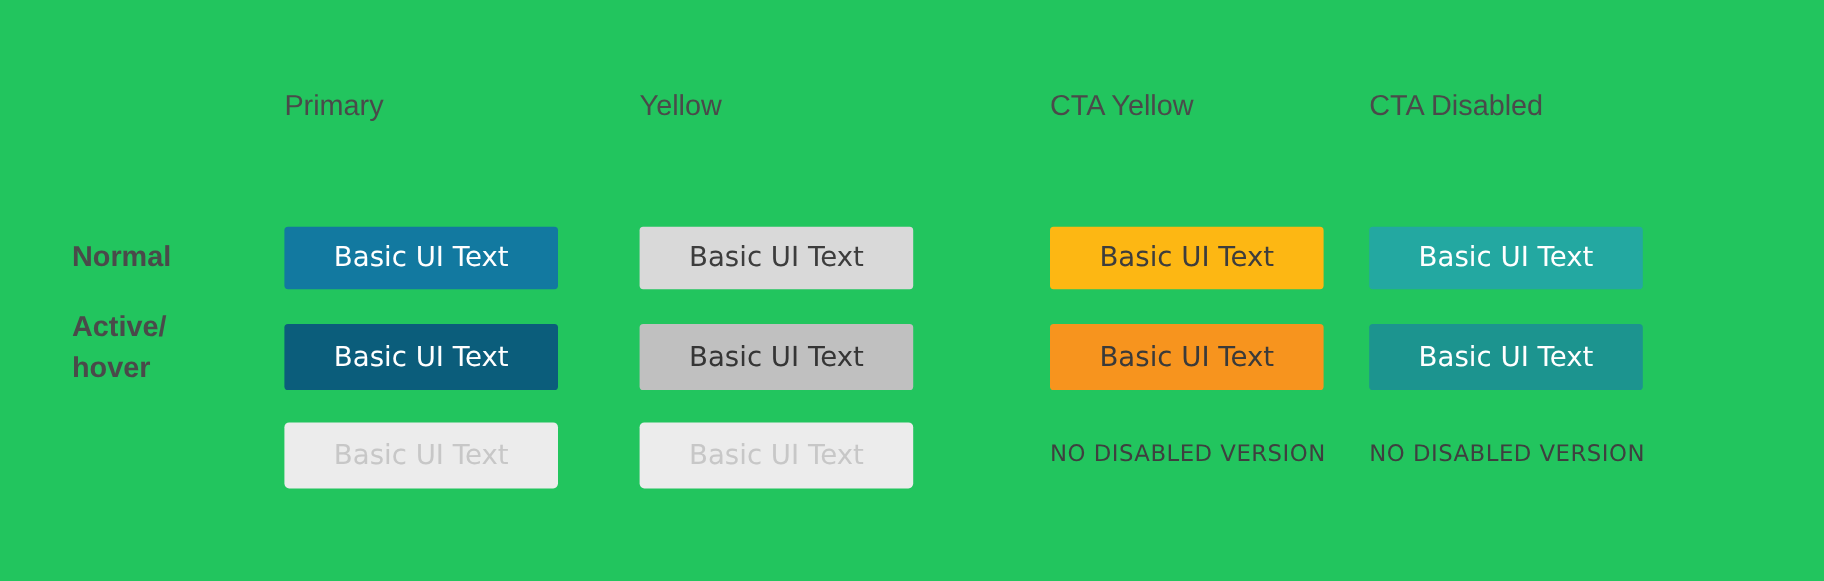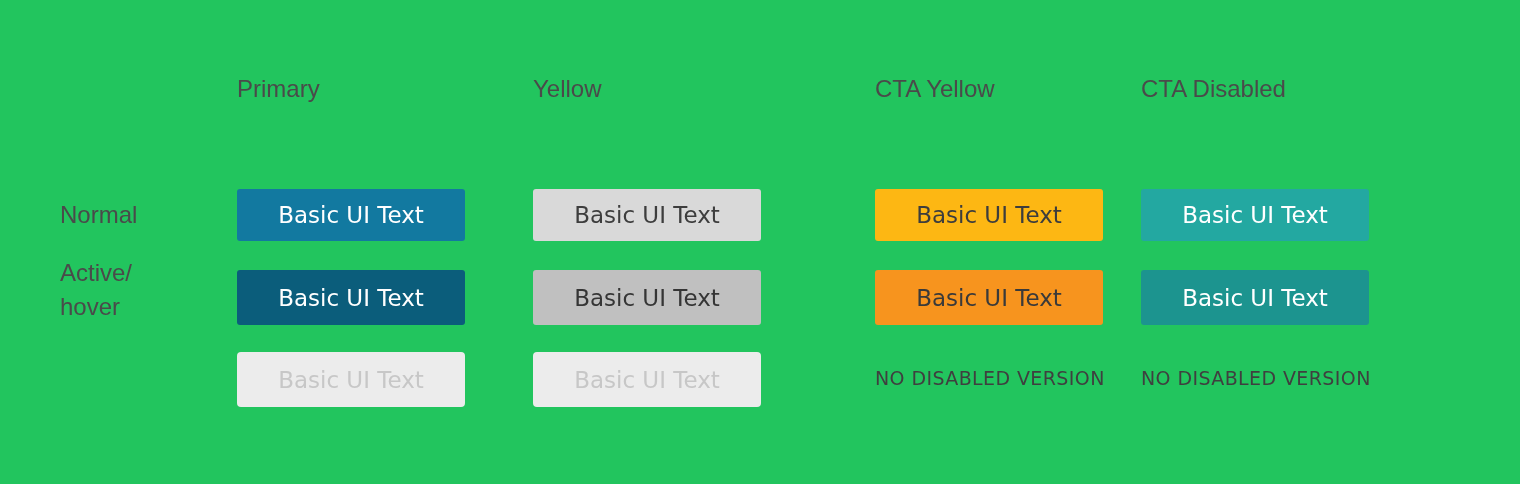--- a/index.html
+++ b/index.html
@@ -31,20 +31,21 @@
     white-space: nowrap;
   }
   .row-label {
     position: absolute;
     left: 60px;
     width: 165px;
     font-size: 24px;
     line-height: 34px;
     color: #4a4a4a;
     white-space: pre-line;
+    font-weight: bold;
   }
   .r0 { top: 198px; }
   .r1 { top: 256px; }
   .r2 { top: 360px; }
 
   .btn {
     position: absolute;
     width: 228px;
     border: none;
     border-radius: 3px;

